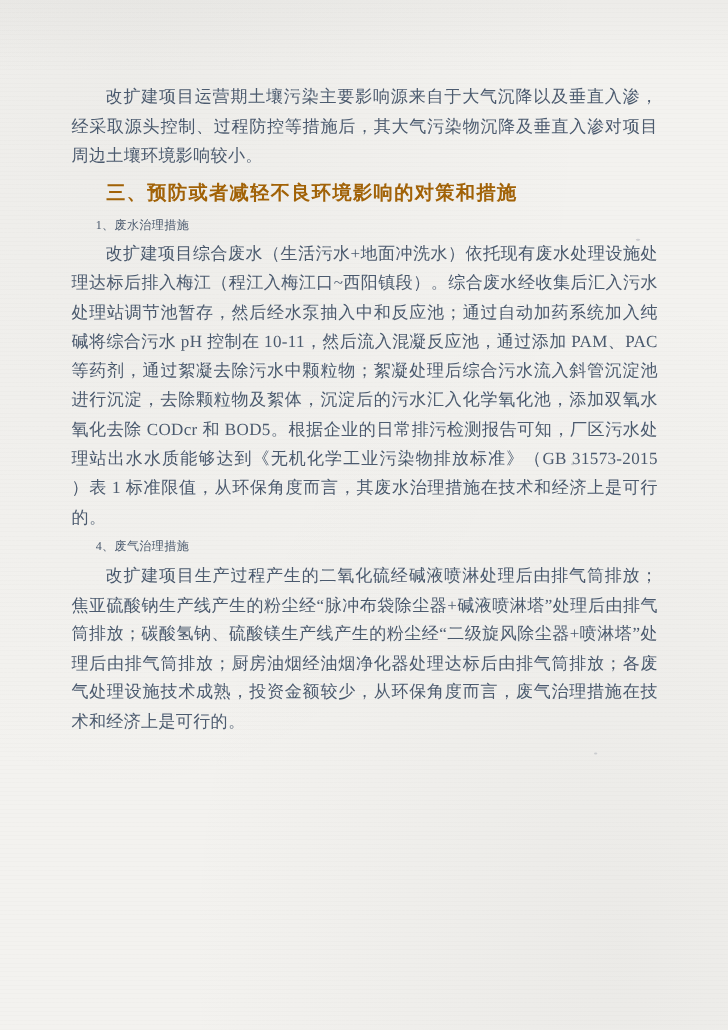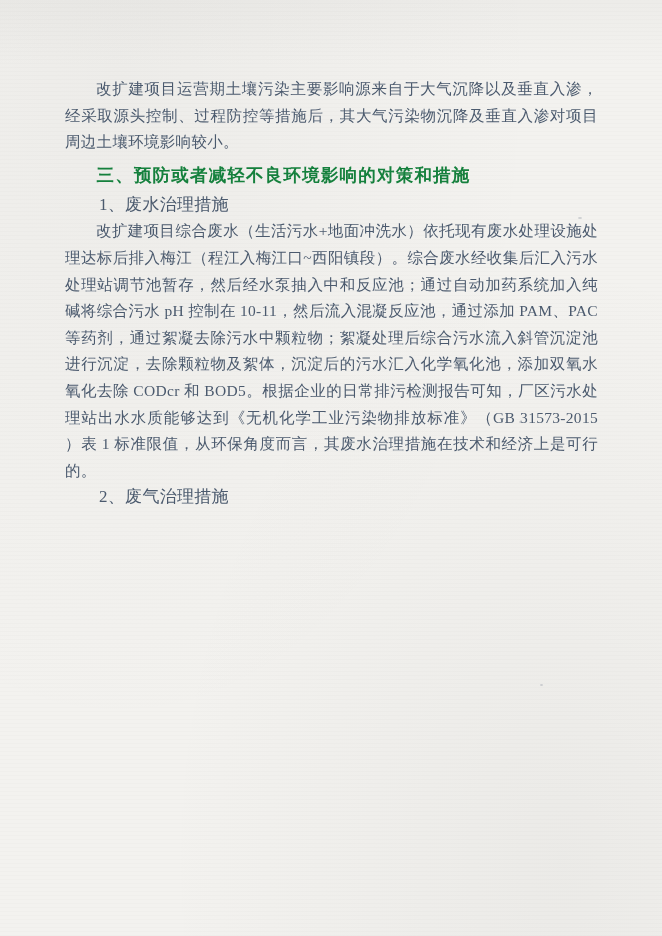--- a/index.html
+++ b/index.html
@@ -27,49 +27,50 @@
   .para{
     font-size:15.5px;
     line-height:26.6px;
     text-align:justify;
     text-justify:inter-character;
     text-indent:2em;
     letter-spacing:0.3px;
     margin:0;
   }
   .subheading{
-    font-size:17px;
+    font-size:11px;
     line-height:26.6px;
     text-indent:2em;
     letter-spacing:0.3px;
     margin:0;
   }
   .heading{
     font-size:17.5px;
     font-weight:700;
     line-height:27px;
     text-indent:1.8em;
     letter-spacing:1.2px;
     margin:6px 0 3px 0;
-    color:#15803d;
+    color:#a16207;
   }
   .speck{
     position:absolute;border-radius:50%;
     background:#aeb3ba;opacity:.55;
   }
   .speck.s1{left:578px;top:217px;width:4px;height:2px;}
   .speck.s2{left:540px;top:684px;width:3px;height:2px;}
   .speck.s3{left:519px;top:421px;width:3px;height:2px;}
 </style>
 </head>
 <body>
 
 <div class="page">
   <p class="para">改扩建项目运营期土壤污染主要影响源来自于大气沉降以及垂直入渗，经采取源头控制、过程防控等措施后，其大气污染物沉降及垂直入渗对项目周边土壤环境影响较小。</p>
   <h2 class="heading">三、预防或者减轻不良环境影响的对策和措施</h2>
   <p class="subheading">1、废水治理措施</p>
   <p class="para">改扩建项目综合废水（生活污水+地面冲洗水）依托现有废水处理设施处理达标后排入梅江（程江入梅江口~西阳镇段）。综合废水经收集后汇入污水处理站调节池暂存，然后经水泵抽入中和反应池；通过自动加药系统加入纯碱将综合污水 pH 控制在 10-11，然后流入混凝反应池，通过添加 PAM、PAC 等药剂，通过絮凝去除污水中颗粒物；絮凝处理后综合污水流入斜管沉淀池进行沉淀，去除颗粒物及絮体，沉淀后的污水汇入化学氧化池，添加双氧水氧化去除 CODcr 和 BOD5。根据企业的日常排污检测报告可知，厂区污水处理站出水水质能够达到《无机化学工业污染物排放标准》（GB 31573-2015 ）表 1 标准限值，从环保角度而言，其废水治理措施在技术和经济上是可行的。</p>
-  <p class="subheading">2、废气治理措施</p>
+  <p class="subheading">4、废气治理措施</p>
+  <p class="para">改扩建项目生产过程产生的二氧化硫经碱液喷淋处理后由排气筒排放；焦亚硫酸钠生产线产生的粉尘经“脉冲布袋除尘器+碱液喷淋塔”处理后由排气筒排放；碳酸氢钠、硫酸镁生产线产生的粉尘经“二级旋风除尘器+喷淋塔”处理后由排气筒排放；厨房油烟经油烟净化器处理达标后由排气筒排放；各废气处理设施技术成熟，投资金额较少，从环保角度而言，废气治理措施在技术和经济上是可行的。</p>
 </div>
 
 <span class="speck s1"></span>
 <span class="speck s2"></span>
 <span class="speck s3"></span>
 
 </body></html>

